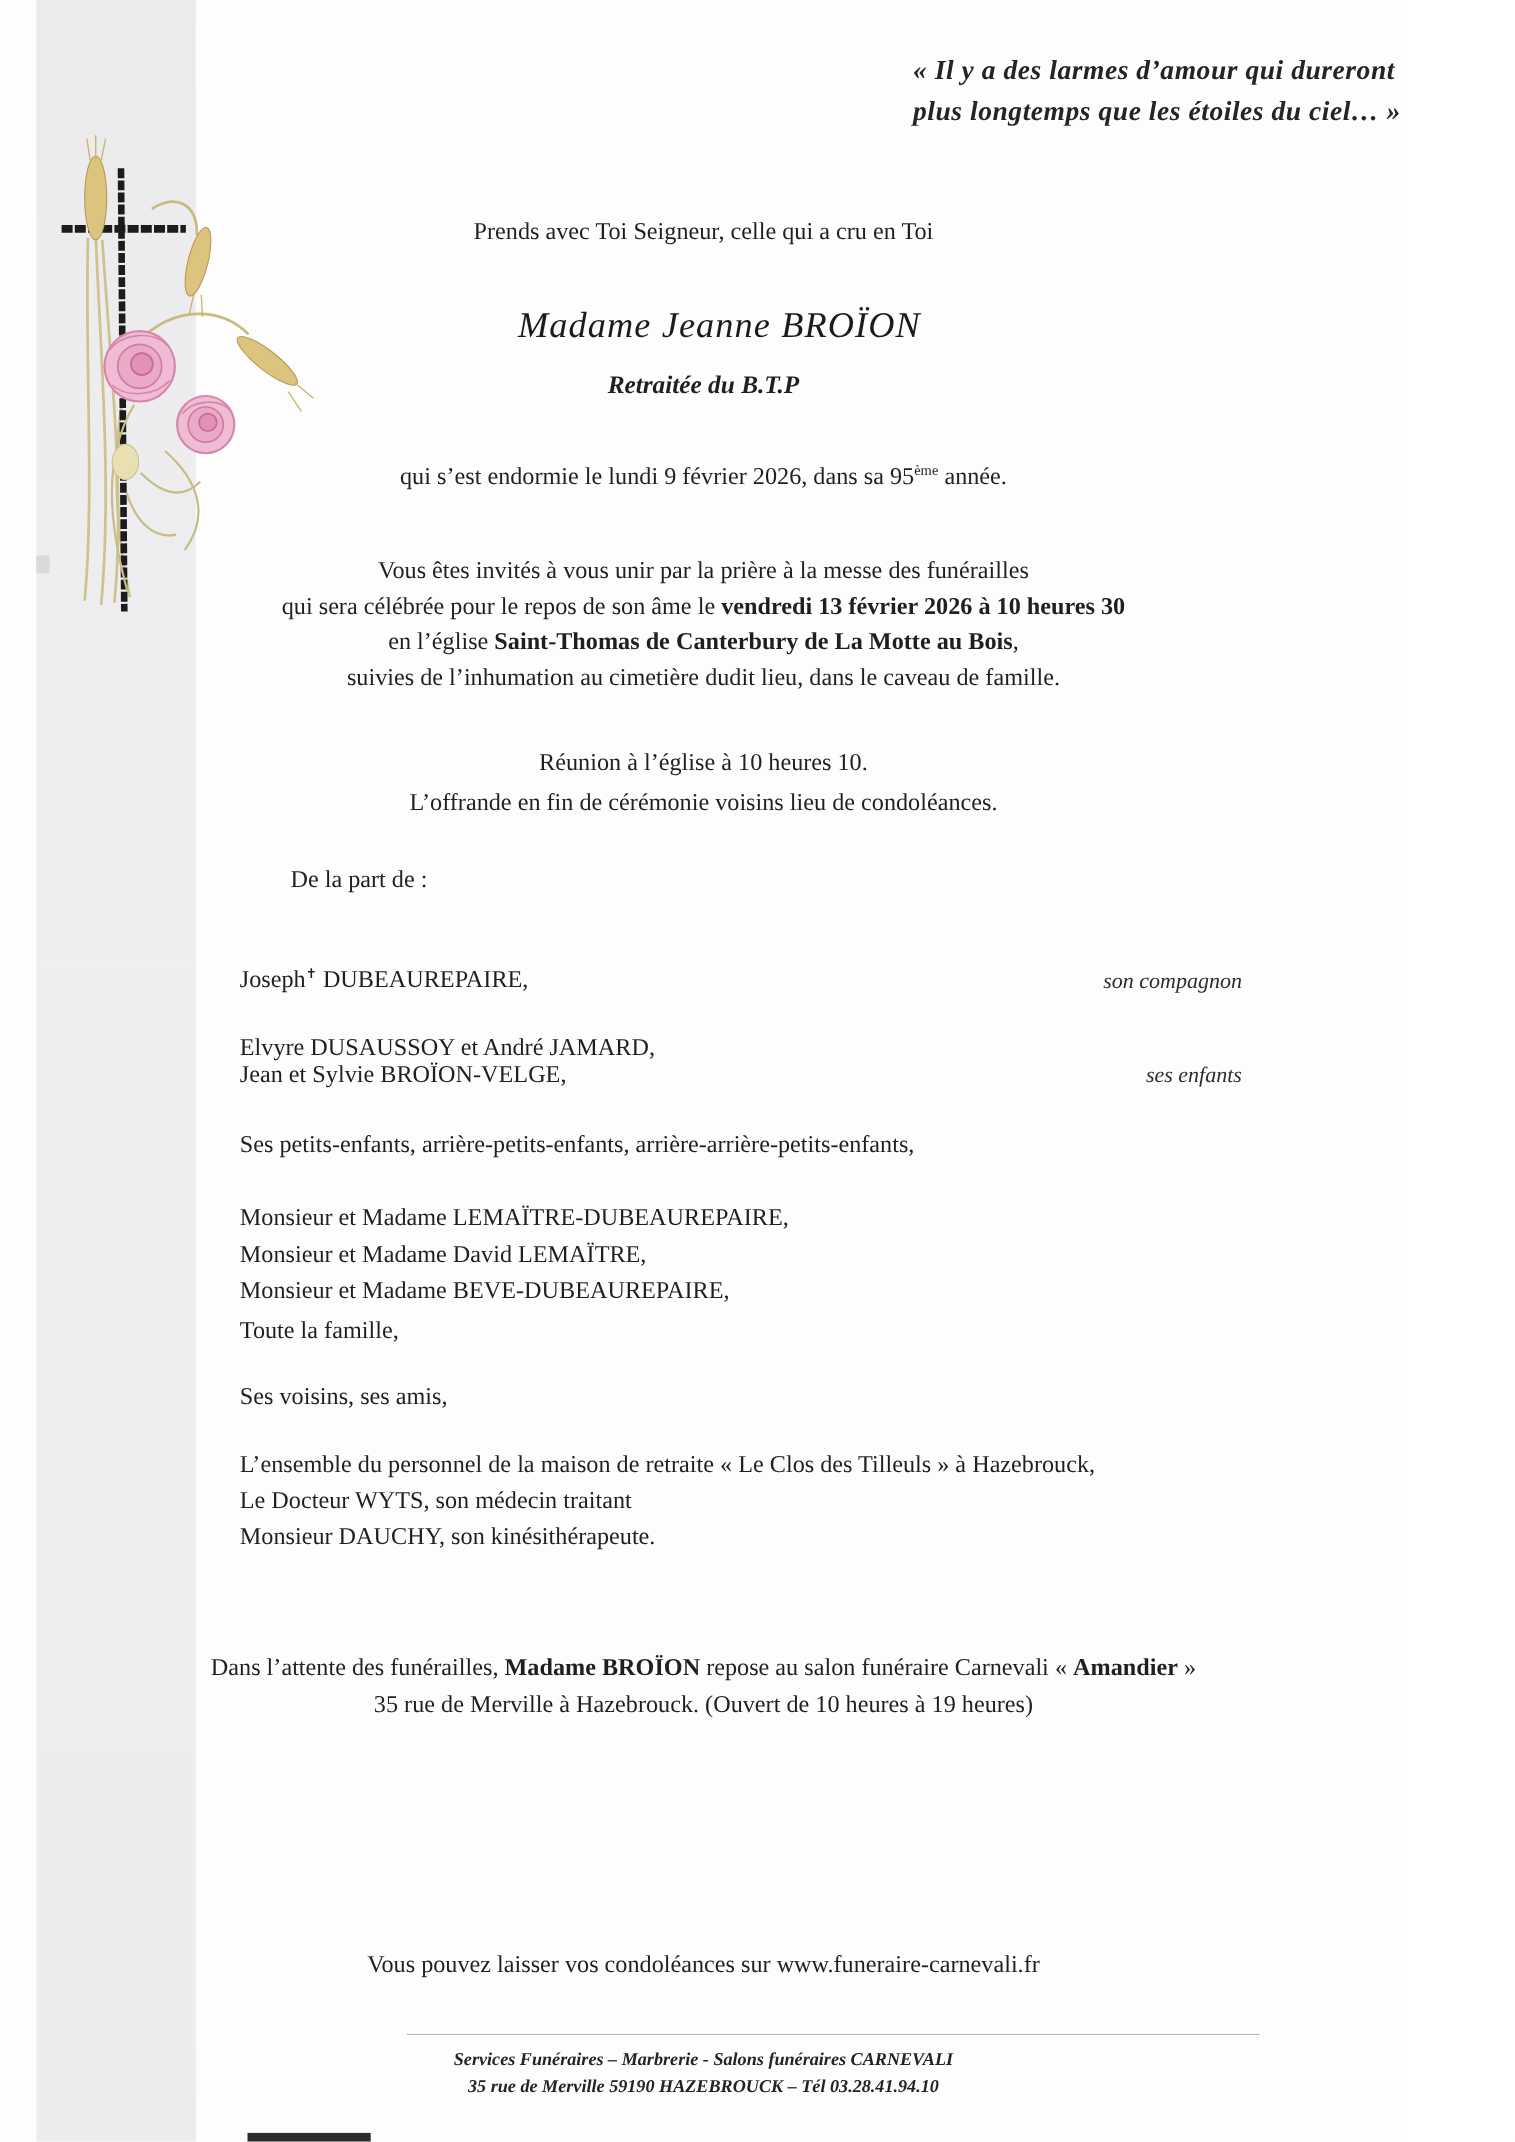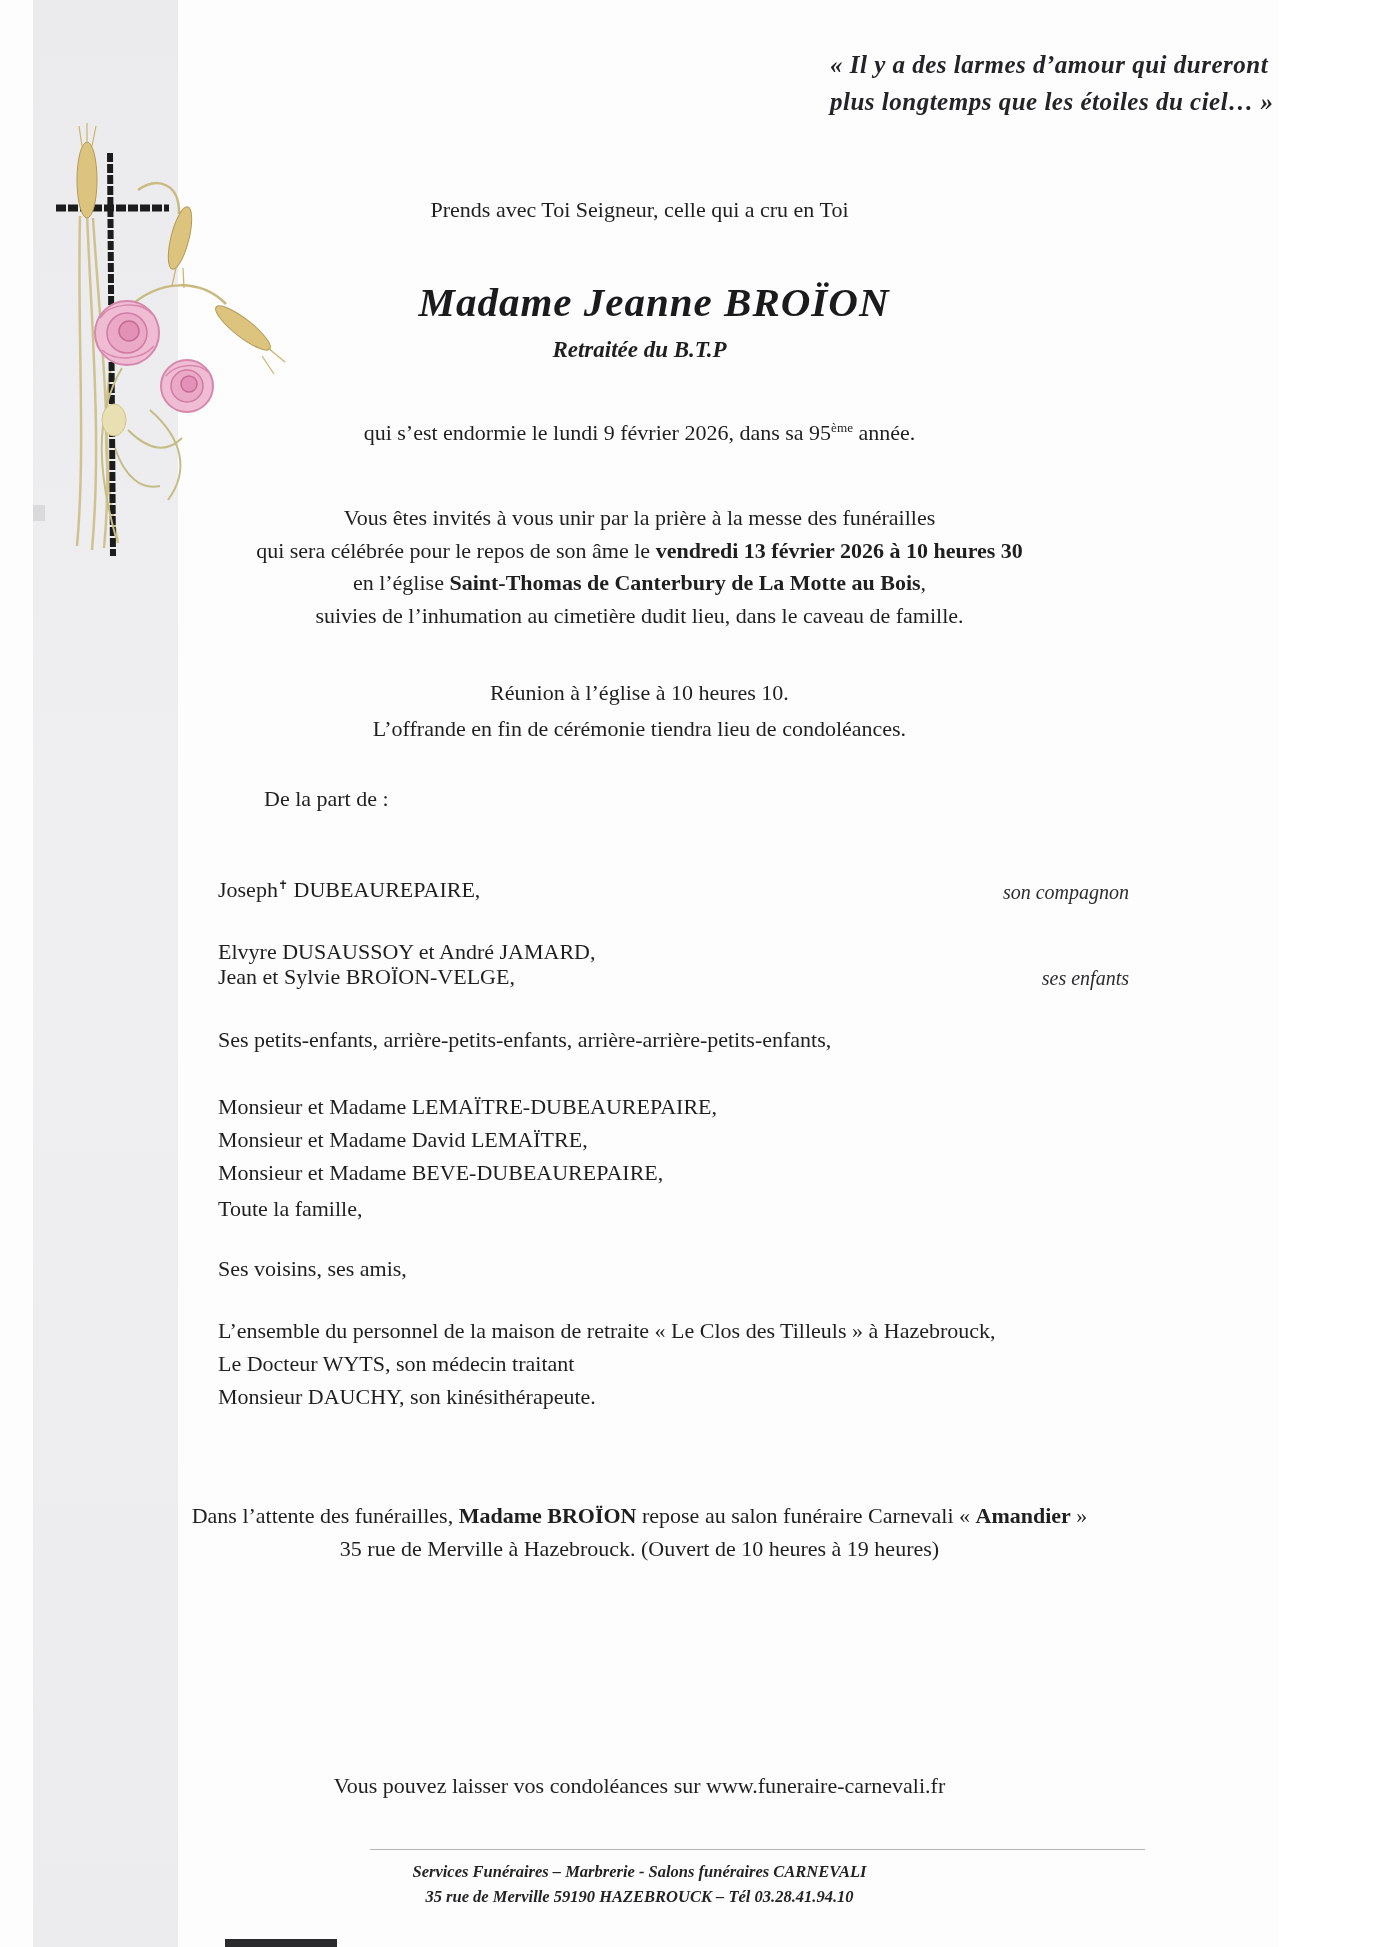--- a/index.html
+++ b/index.html
@@ -34,21 +34,21 @@
   .quote {
     left: 830px; top: 46px;
     font-size: 25px; line-height: 37px;
     font-weight: bold; font-style: italic;
     color: #242428;
     letter-spacing: 0.5px;
   }
   .invocation { top: 197px; font-size: 22px; }
   .deceased-name {
     top: 278px;
-    font-size: 41px; font-weight: bold; font-style: italic;
+    font-size: 33px; font-weight: normal; font-style: italic;
     letter-spacing: 1px; color: #1b1b1d; padding-left: 29px;
   }
   .deceased-subtitle {
     top: 337px;
     font-size: 23px; font-weight: bold; font-style: italic;
   }
   .death-line { top: 420px; font-size: 22px; }
   .service { top: 502px; font-size: 22px; line-height: 32.5px; }
   .gathering { top: 675px; font-size: 22px; line-height: 36px; }
   .left-col { left: 218px; font-size: 22px; }
@@ -170,21 +170,21 @@
 
   <div class="abs center service">
     <div>Vous êtes invités à vous unir par la prière à la messe des funérailles</div>
     <div><span>qui sera célébrée pour le repos de son âme le </span><b>vendredi 13 février 2026 à 10 heures 30</b></div>
     <div><span>en l’église </span><b>Saint-Thomas de Canterbury de La Motte au Bois</b><span>,</span></div>
     <div>suivies de l’inhumation au cimetière dudit lieu, dans le caveau de famille.</div>
   </div>
 
   <div class="abs center gathering">
     <div>Réunion à l’église à 10 heures 10.</div>
-    <div>L’offrande en fin de cérémonie tiendra lieu de condoléances.</div>
+    <div>L’offrande en fin de cérémonie voisins lieu de condoléances.</div>
   </div>
 
   <div class="abs left-col row-intro">De la part de :</div>
 
   <div class="abs left-col row-joseph">
     <span>Joseph</span><span class="cross-sup">✝</span><span> DUBEAUREPAIRE,</span>
   </div>
   <div class="abs relation rel-companion">son compagnon</div>
 
   <div class="abs left-col row-elvyre">Elvyre DUSAUSSOY et André JAMARD,</div>

